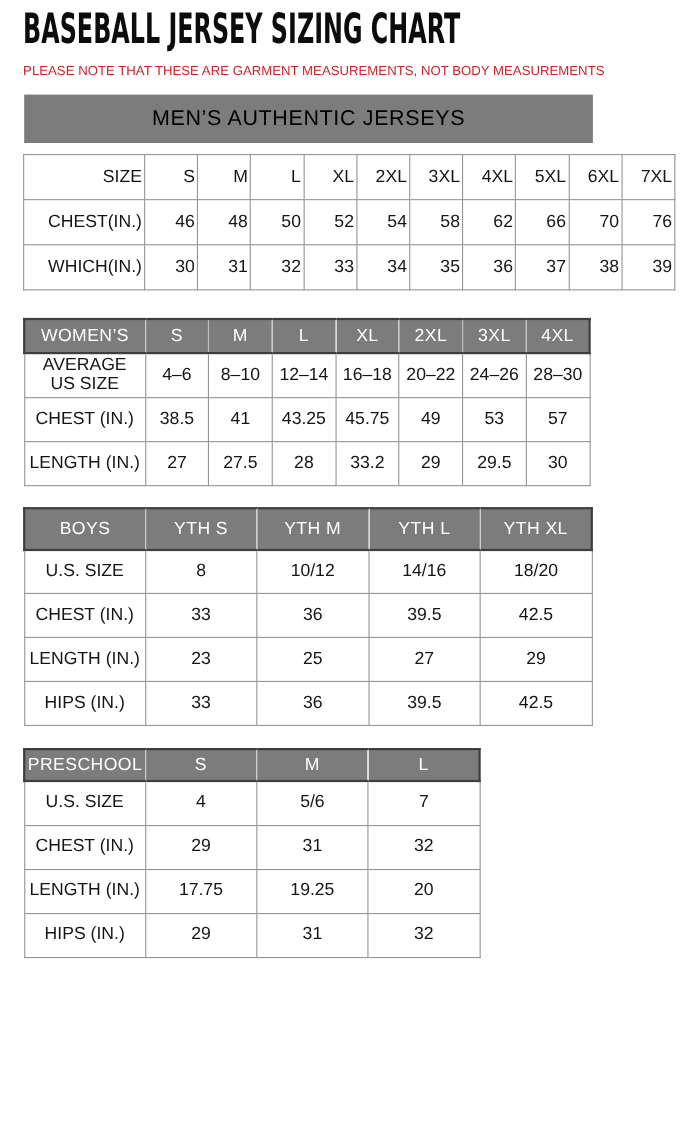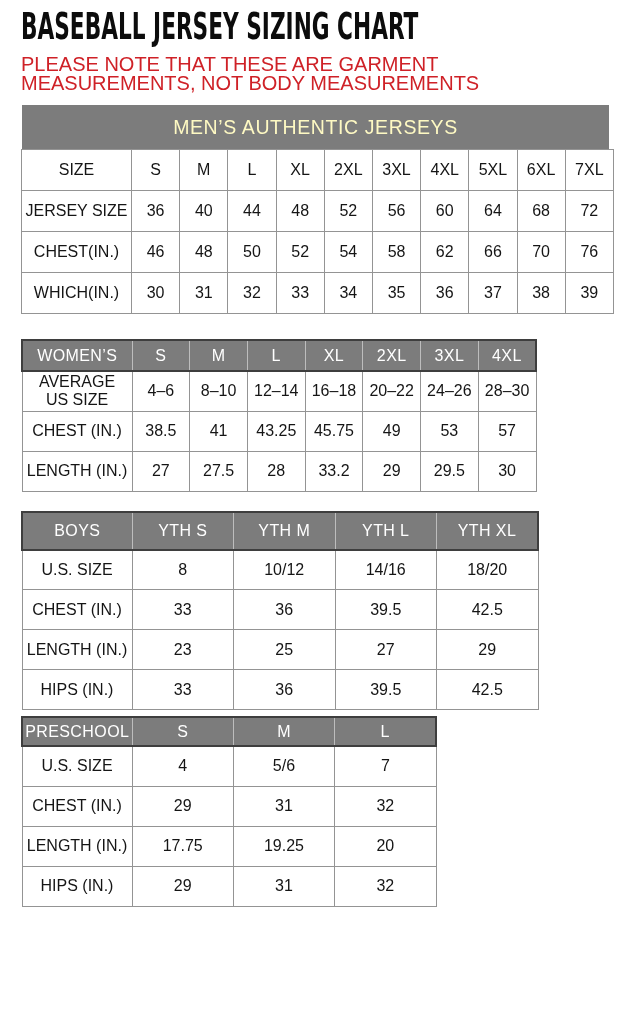--- a/index.html
+++ b/index.html
@@ -17,47 +17,47 @@
   .page{padding:8px 18px 0 21px;}
 
   .title{
     display:inline-block;white-space:nowrap;
     font-family:"DejaVu Sans",sans-serif;font-weight:bold;
     font-size:38px;line-height:36px;letter-spacing:0px;color:#0c0c0c;
     transform:scaleX(0.57);transform-origin:0 50%;
   }
   .note{
     color:var(--accent-red,#cf2127);
-    font-size:20px;line-height:19px;margin:8px 0 0;max-width:600px;
+    font-size:12px;line-height:19px;margin:8px 0 0;max-width:600px;
   }
   .bottom-note{font-size:14px;white-space:nowrap;margin-top:8px;max-width:none;}
 
   .banner{
-    margin-top:12px;margin-left:1px;width:587px;height:44px;
-    background:var(--header-gray,#7c7c7c);color:#fef9c3;
+    margin-top:12px;margin-left:1px;width:517px;height:44px;
+    background:var(--header-gray,#7c7c7c);color:#000000;
     display:flex;align-items:center;justify-content:center;
     font-size:19.5px;letter-spacing:0.6px;
   }
 
   table{
     border-collapse:collapse;table-layout:fixed;
     text-align:center;font-size:16px;color:#151515;
   }
   td,th{
     border:1px solid var(--border-light,#949494);
     font-weight:normal;padding:0 2px;overflow:hidden;
   }
   .labelcol{width:110px;white-space:pre-line;line-height:18px;}
 
-  .mens{width:593px;margin-top:0;}
+  .mens{width:593px;margin-top:10px;text-align:right;}
   .mens th,.mens td{height:41px;}
 
   .womens{width:516px;margin-top:25px;}
   .boys{width:518px;margin-top:19px;}
-  .preschool{width:416px;margin-top:6px;}
+  .preschool{width:416px;margin-top:20px;}
   .womens td,.boys td,.preschool td{height:40px;}
   .womens th{height:31px;}
   .boys th{height:38px;}
   .preschool th{height:29px;}
 
   .graytop th{
     background:var(--header-gray,#7c7c7c);color:#fff;
     border-top:2px solid var(--border-dark,#3e3e3e);
     border-bottom:2px solid var(--border-dark,#3e3e3e);
     border-left:1px solid #bdbdbd;border-right:1px solid #bdbdbd;
@@ -88,33 +88,20 @@
           <th>2XL</th>
           <th>3XL</th>
           <th>4XL</th>
           <th>5XL</th>
           <th>6XL</th>
           <th>7XL</th>
         </tr>
       </thead>
       <tbody>
         <tr>
-          <td class="labelcol">JERSEY SIZE</td>
-          <td>36</td>
-          <td>40</td>
-          <td>44</td>
-          <td>48</td>
-          <td>52</td>
-          <td>56</td>
-          <td>60</td>
-          <td>64</td>
-          <td>68</td>
-          <td>72</td>
-        </tr>
-        <tr>
           <td class="labelcol">CHEST(IN.)</td>
           <td>46</td>
           <td>48</td>
           <td>50</td>
           <td>52</td>
           <td>54</td>
           <td>58</td>
           <td>62</td>
           <td>66</td>
           <td>70</td>

